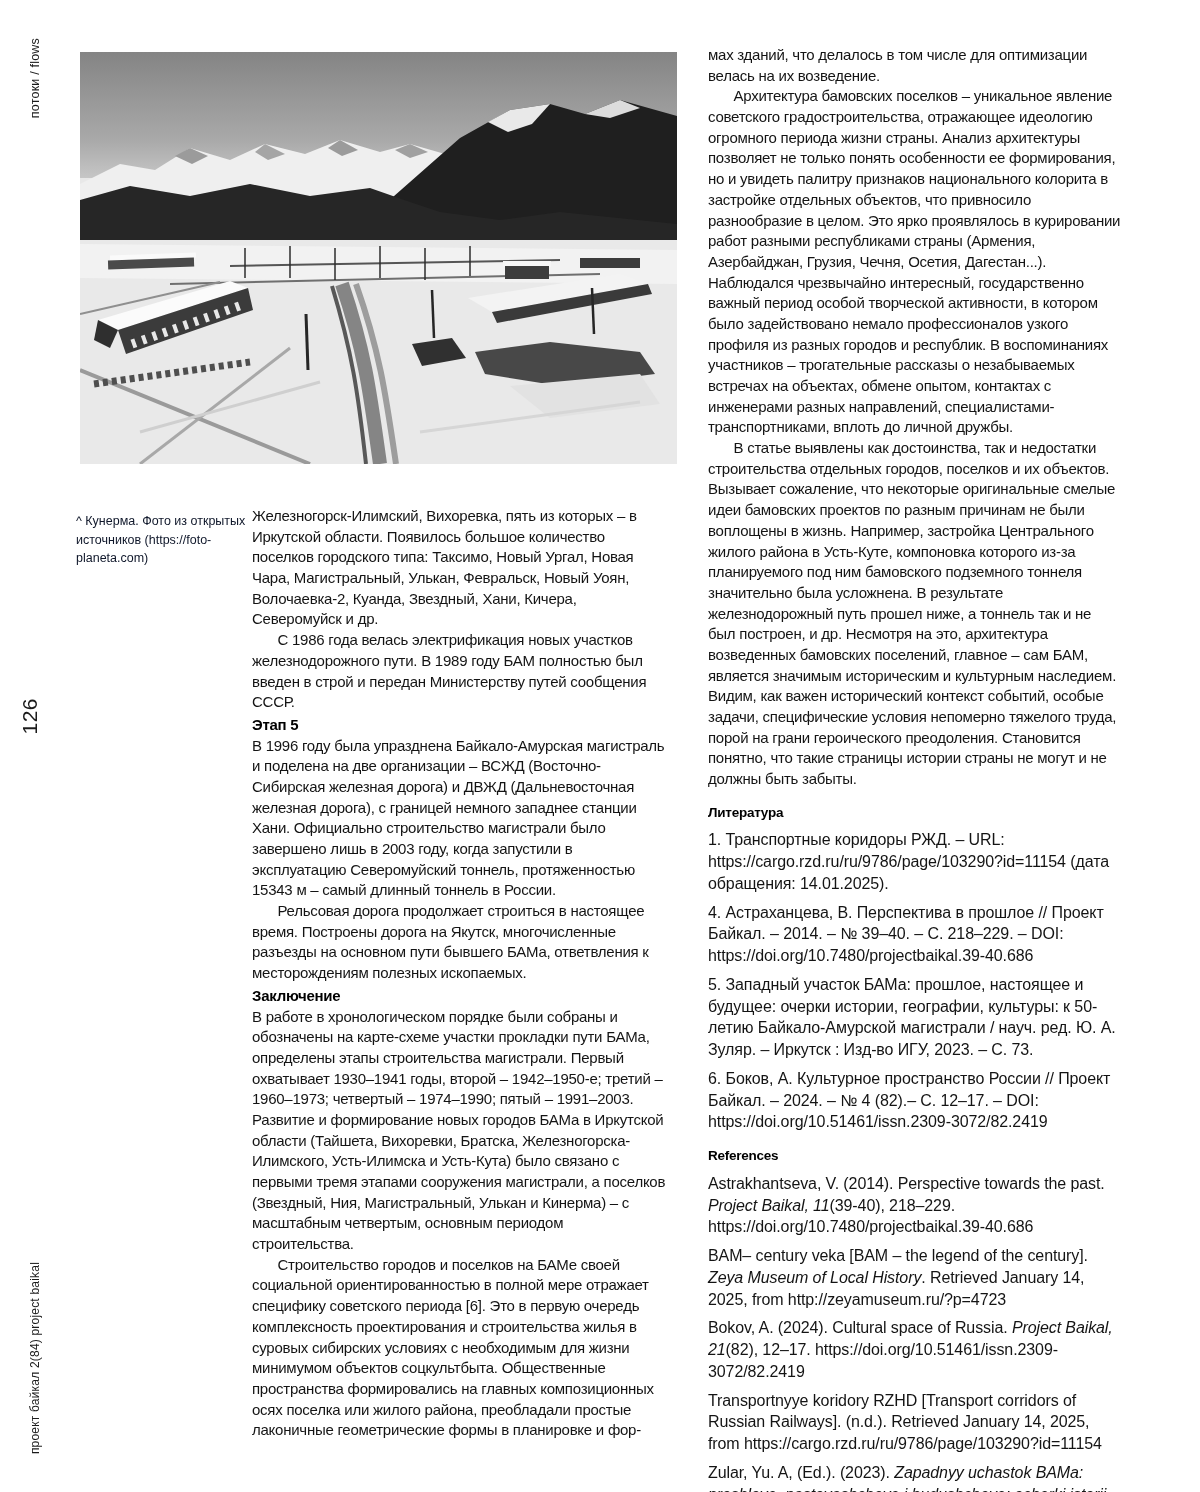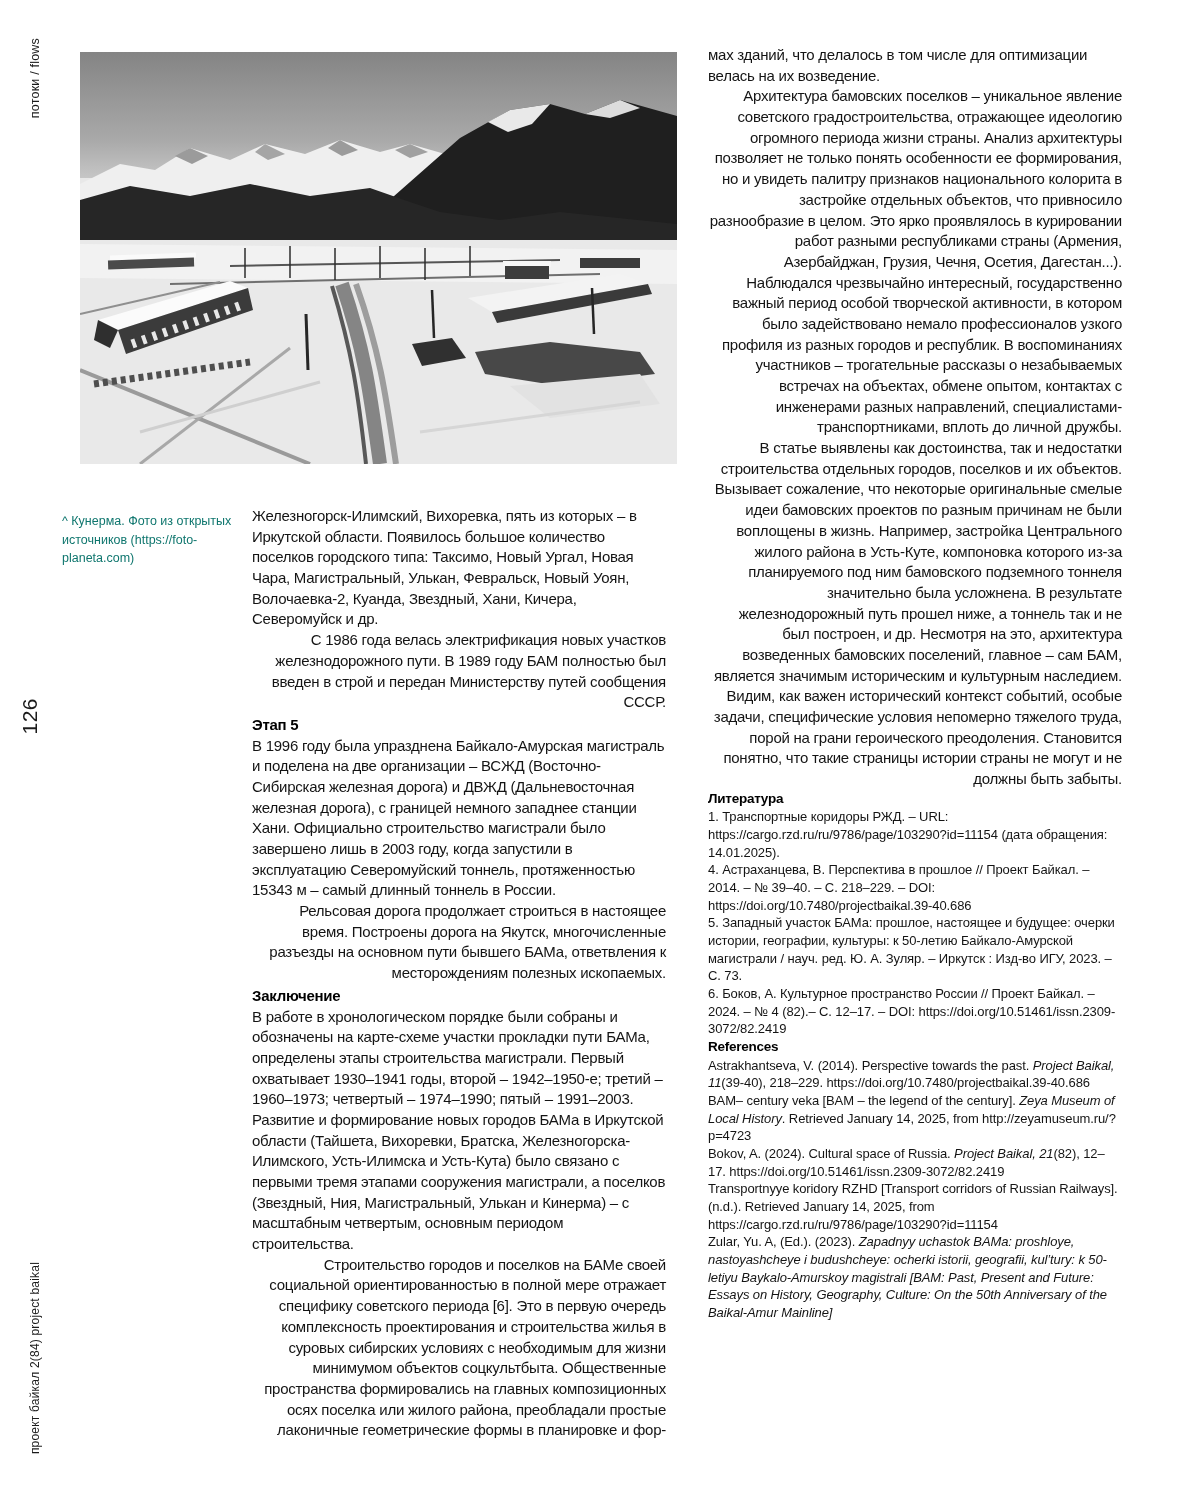--- a/index.html
+++ b/index.html
@@ -14,33 +14,33 @@
     position:absolute; writing-mode:vertical-rl; transform:rotate(180deg);
     color:#1b1b1b; white-space:nowrap;
   }
   .rail-top   { left:28px; top:38px;  font-size:12.5px; letter-spacing:0.2px; }
   .rail-page  { left:18px; top:698px; font-size:21px; letter-spacing:0.5px; }
   .rail-foot  { left:28px; top:1262px; font-size:12px; letter-spacing:0.2px; }
   
   .photo { position:absolute; left:80px; top:52px; width:597px; height:412px; background:#dcdcdc; }
   .photo svg { display:block; width:100%; height:100%; }
   .caption {
-    position:absolute; left:62px; top:512px; width:190px;
-    font-size:12.5px; line-height:1.48; color:#0f766e;
+    position:absolute; left:76px; top:512px; width:190px;
+    font-size:12.5px; line-height:1.48; color:#0f172a;
   }
   
   .col { position:absolute; font-size:15px; line-height:1.38; letter-spacing:-0.25px; color:#141414; }
   .col-mid   { left:252px; top:506px; width:414px; }
   .col-right { left:708px; top:45px;  width:414px; }
   .col p { text-align:left; }
-  .col p.indent { text-indent:1.7em;text-align:right; }
+  .col p.indent { text-indent:1.7em; }
   .col h3 { font-size:15px; font-weight:bold; margin-top:2px; color:#000; }
   
-  .refs-heading { font-size:13.5px; font-weight:bold; color:#000; }
-  .ref { font-size:13px; line-height:1.36; letter-spacing:-0.1px; color:#141414; }
+  .refs-heading { font-size:13.5px; font-weight:bold; margin-top:14px; color:#000; }
+  .ref { font-size:16px; line-height:1.36; letter-spacing:-0.1px; margin-top:7px; color:#141414; }
   .ref i { font-style:italic; }
 </style>
 </head>
 <body>
 
 <div class="page">
 
   <div class="vert rail-top">потоки / flows</div>
   <div class="vert rail-page">126</div>
   <div class="vert rail-foot">проект байкал 2(84) project baikal</div>

